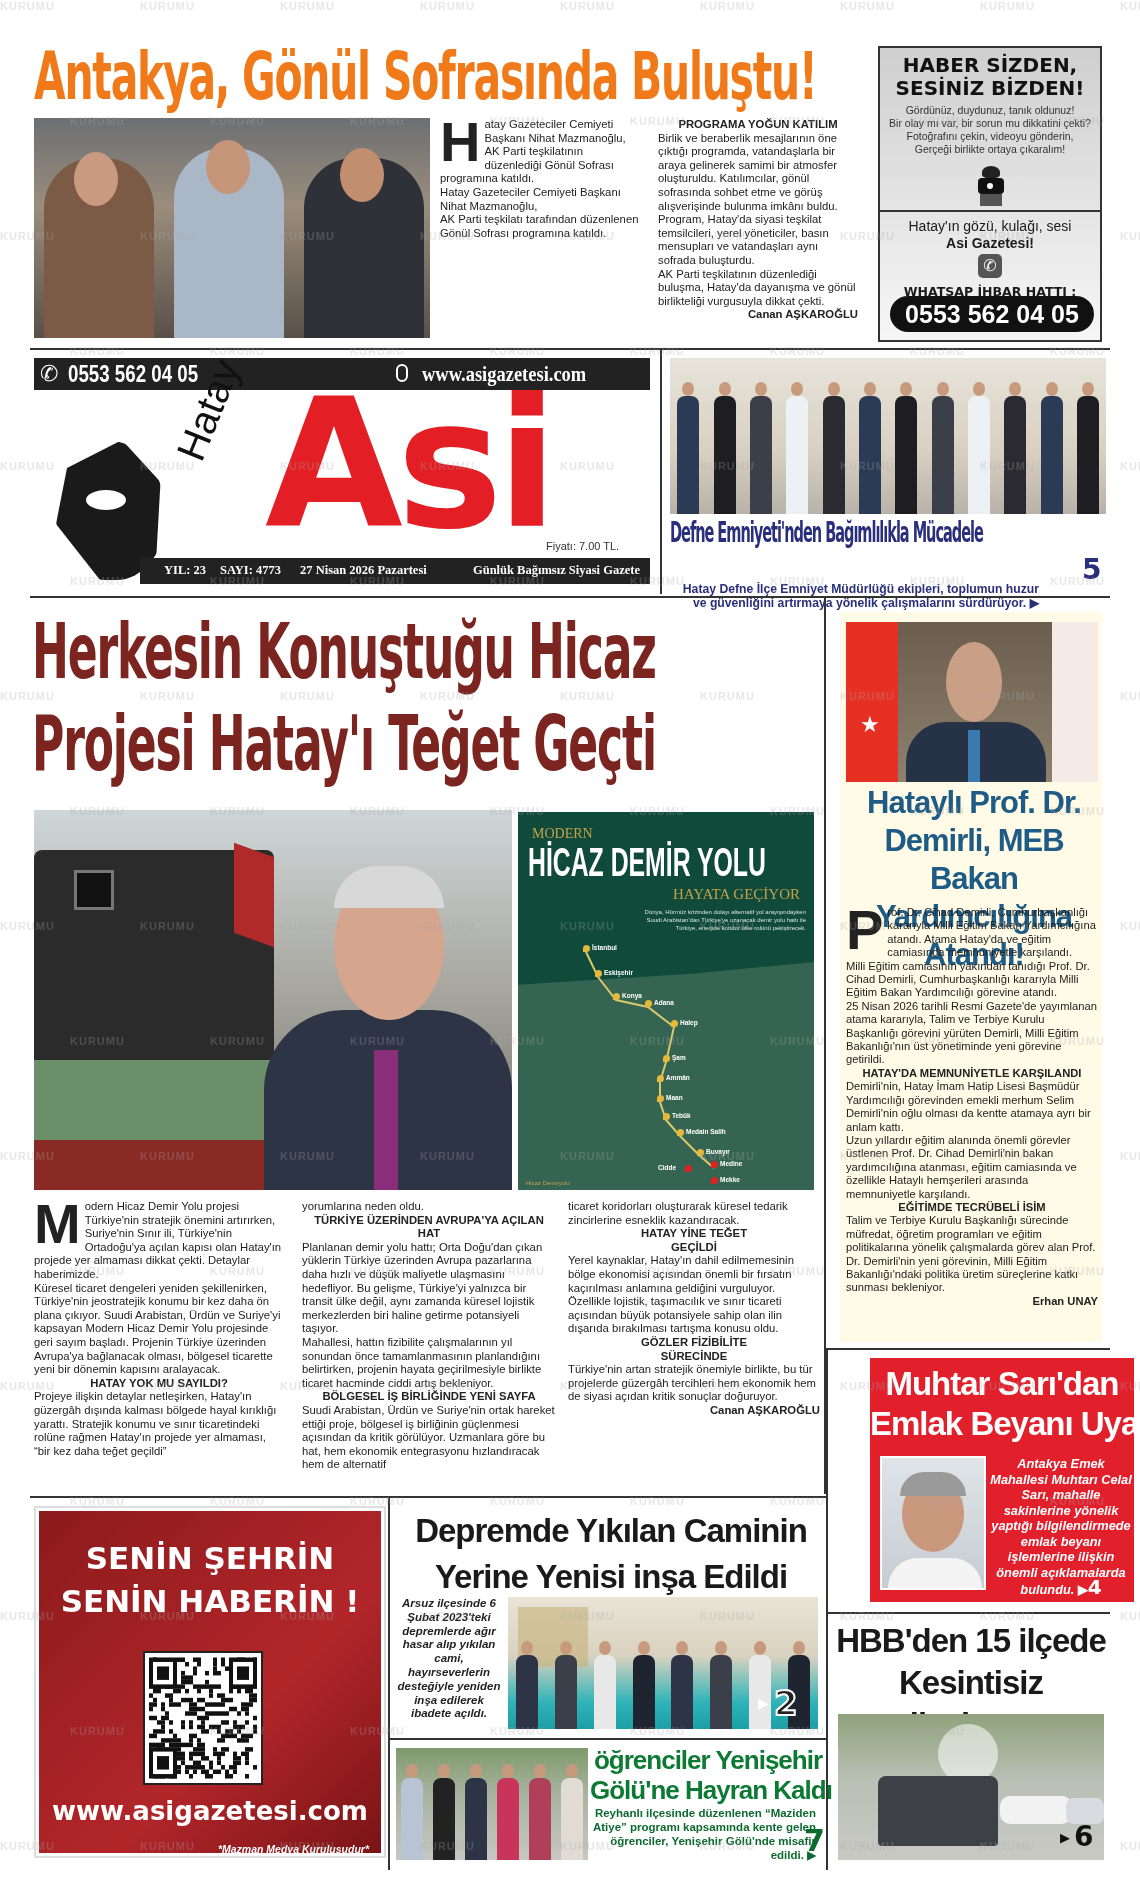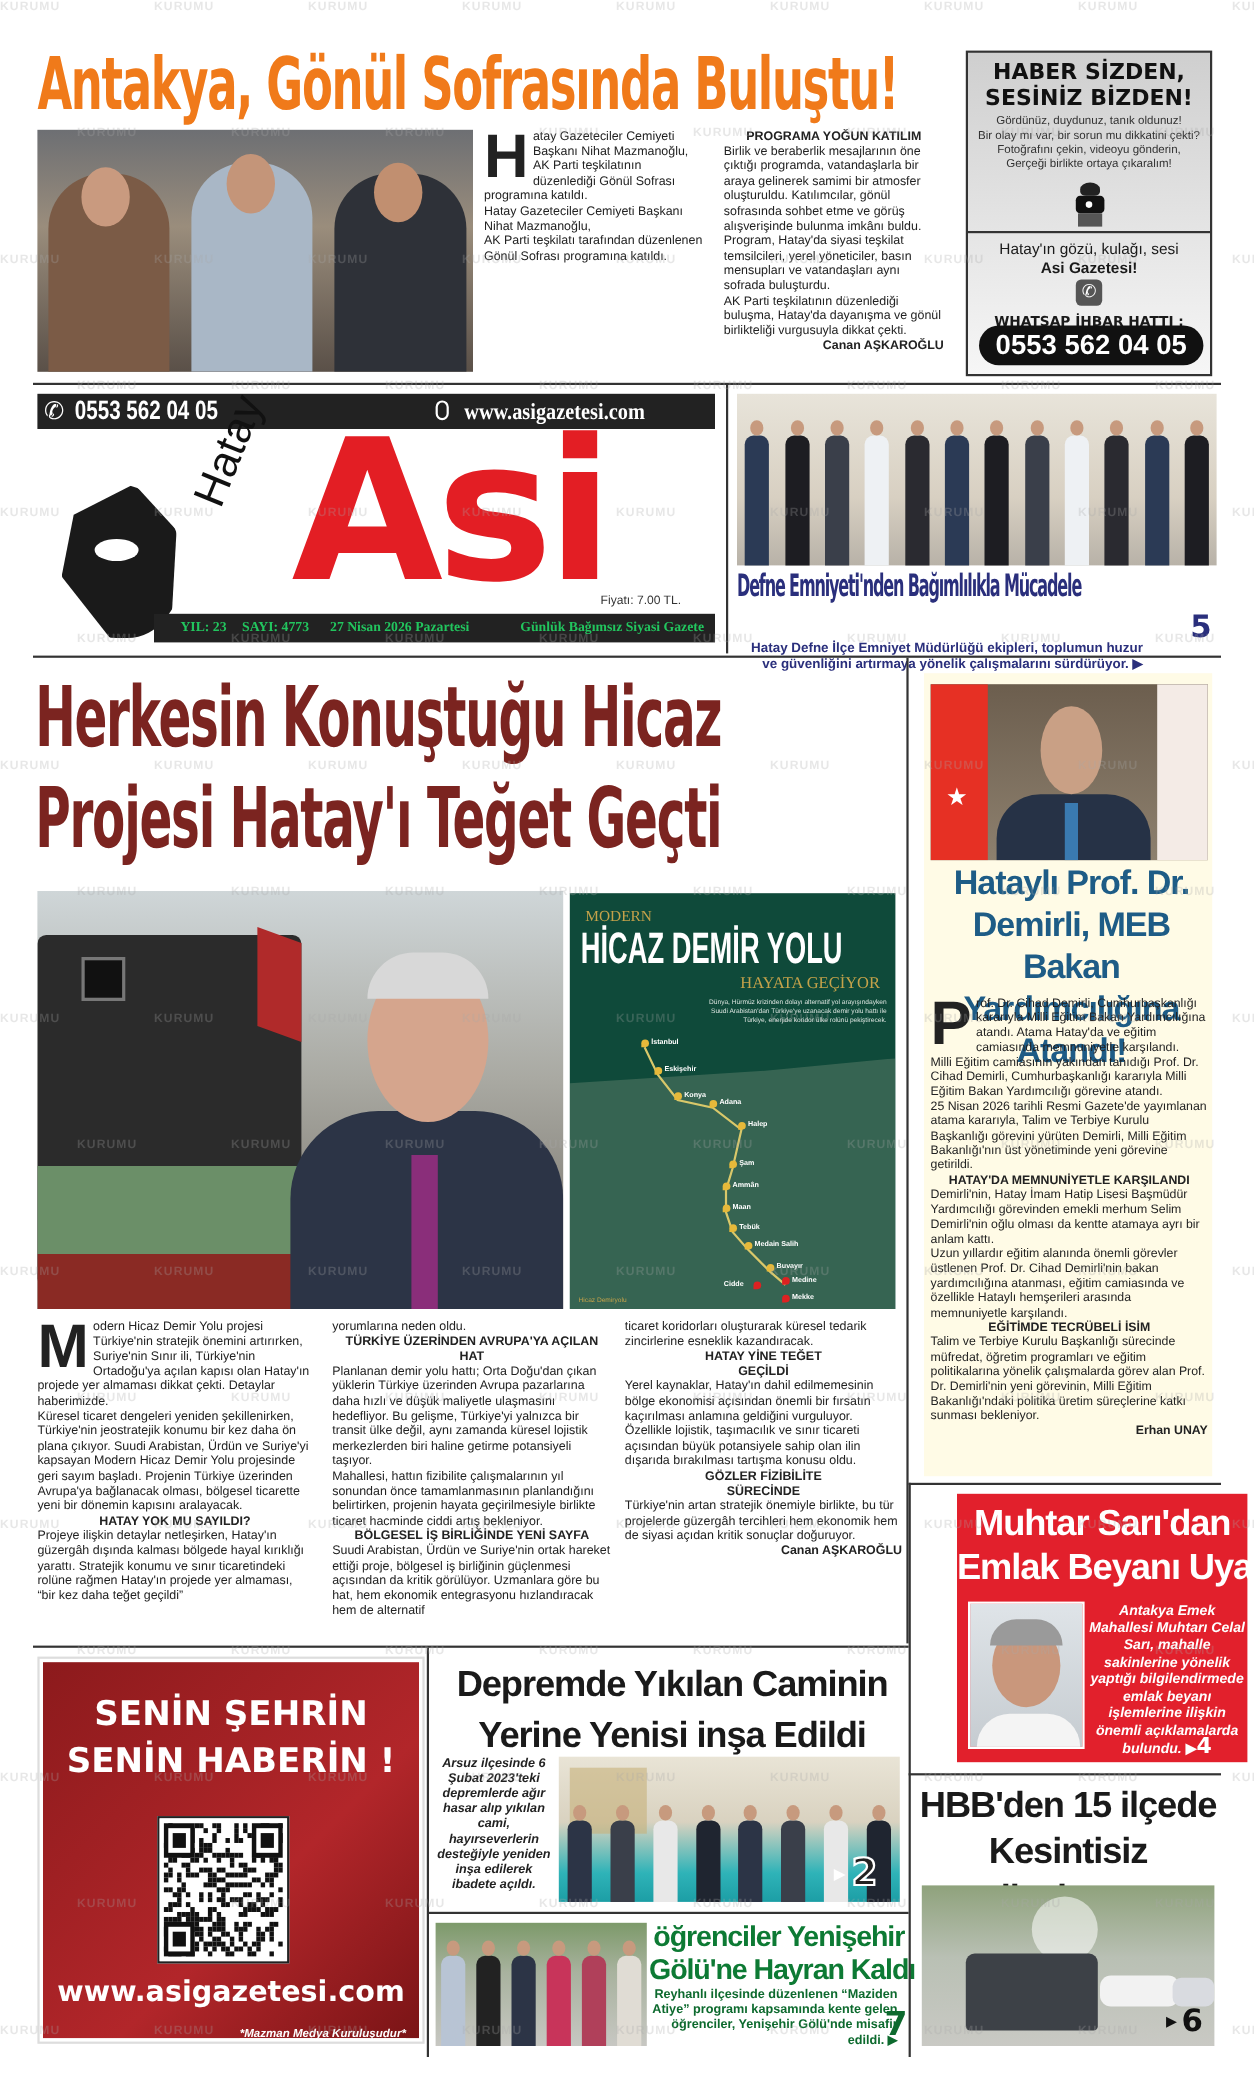--- a/index.html
+++ b/index.html
@@ -20,21 +20,21 @@
 
   
   #top-headline { left: 34px; top: 38px; color: #f07a1a; font-size: 66px; }
   
   #tip-box { left: 878px; top: 46px; width: 224px; height: 296px; border: 2px solid #333; background: linear-gradient(180deg,#cfcfcf,#f6f6f6); }
   #tip-box .sep { position: absolute; left: 0; right: 0; top: 162px; height: 2px; background: #333; }
   #phone-pill { position: absolute; left: 10px; right: 6px; bottom: 8px; height: 36px; background: #111; border-radius: 18px; color: #fff; font-weight: 700; font-size: 25px; text-align: center; line-height: 36px; }
 
   
   #mast-bar { left: 34px; top: 358px; width: 616px; height: 32px; background: #222; color: #fff; }
-  #mast-bottom { left: 140px; top: 558px; width: 510px; height: 26px; background: #222; color: #22c55e; font-family: "Liberation Serif", serif; font-weight: 700; font-size: 12.5px; }
+  #mast-bottom { left: 140px; top: 558px; width: 510px; height: 26px; background: #222; color: #ffffff; font-family: "Liberation Serif", serif; font-weight: 700; font-size: 12.5px; }
   #logo-asi { left: 265px; top: 390px; color: #e31e24; font-family: "DejaVu Sans", sans-serif; font-weight: 700; font-size: 178px; letter-spacing: -6px; line-height: 150px; }
   #logo-hatay { left: 168px; top: 450px; font-size: 40px; color: #111; transform: rotate(-68deg); transform-origin: left top; }
   #price { left: 546px; top: 540px; font-size: 11px; color: #333; }
 
   
   #defne-headline { left: 670px; top: 516px; color: #2a2f7c; font-size: 28px; }
   #defne-sub { left: 675px; top: 555px; width: 400px; font-size: 12.2px; line-height: 14px; color: #2a2f7c; font-weight: 700; text-align: right; }
   .pagebadge { position: absolute; font-weight: 900; font-family: "DejaVu Sans", sans-serif; }
 
   

